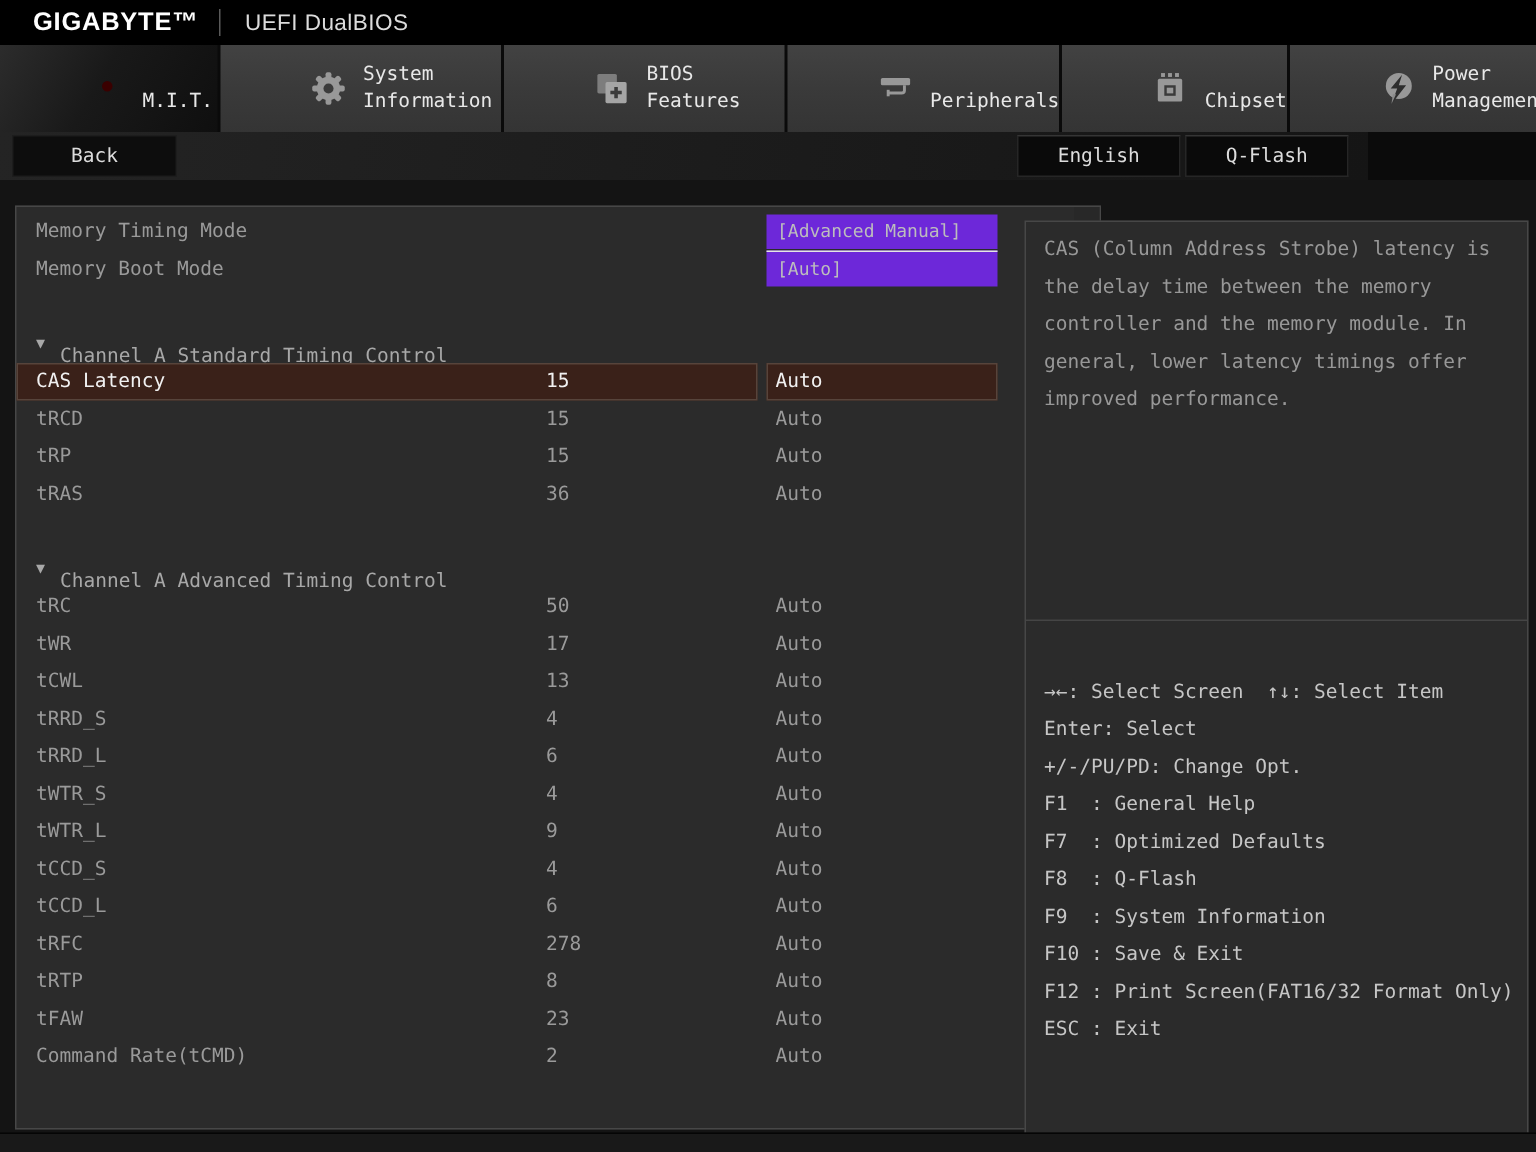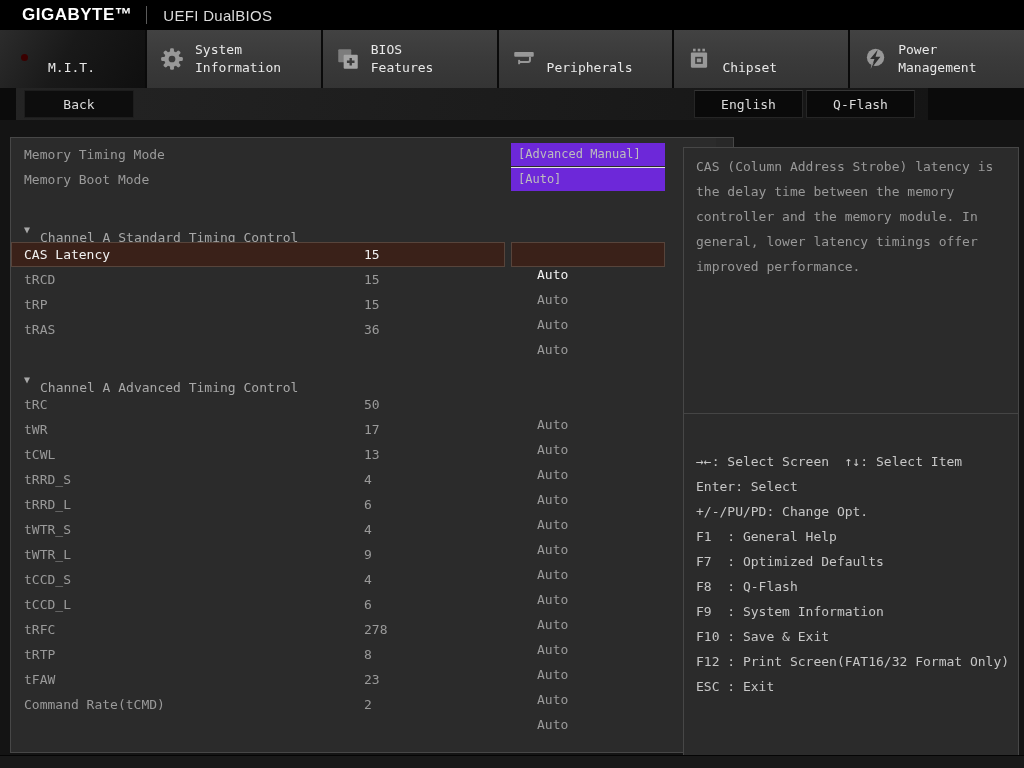--- a/index.html
+++ b/index.html
@@ -11,35 +11,35 @@
     display:flex; align-items:center; }
   .logo { margin-left:22px; font-family:"Liberation Sans",sans-serif; font-weight:bold;
     font-size:17px; letter-spacing:.5px; color:#fff; }
   .brand-sep { width:1px; height:18px; background:#5a5a5a; margin:0 16px 0 14px; }
   .fw-title { font-family:"Liberation Sans",sans-serif; font-size:15px; color:#dcdcdc; letter-spacing:.3px; }
 
   
   .tabbar { position:absolute; left:0; top:30px; width:1024px; height:58px; background:#0a0a0a;
     display:flex; }
   .tab { flex:1 1 0; display:flex; align-items:center; margin-left:2px;
-    background:linear-gradient(180deg,#424242 0%,#3a3a3a 50%,#343434 100%); cursor:default; }
+    background:linear-gradient(180deg,#424242 0%,#3a3a3a 50%,#343434 100%); cursor:default;padding-left:47px; }
   .tab:first-child { margin-left:0; flex:0 0 145px;
     background:linear-gradient(120deg,#2c2c2c 0%,#191919 45%,#0f0f0f 100%); }
   .tab .icon { margin-left:12px; width:26px; height:26px; flex:0 0 26px; }
   .tab .lbl { margin-left:10px; font-size:13px; line-height:18px; color:#e8e8e8;
     height:36px; width:92px; display:flex; flex-direction:column; justify-content:center; }
   .tab .lbl.bottom { justify-content:flex-end; white-space:nowrap; width:auto; }
   .mit-dot { width:25px; height:25px; border-radius:50%; position:relative;
     background:radial-gradient(circle at 50% 42%, #ff2d2d 0%, #e00505 40%, #8f0000 72%, #4d0000 100%);
     box-shadow:4px 6px 7px rgba(0,0,0,.6); }
   .mit-dot::after { content:''; position:absolute; left:9px; top:8px; width:7px; height:7px;
     border-radius:50%; background:#3a0000; }
 
   
-  .subbar { position:absolute; left:16px; top:88px; width:912px; height:32px;
+  .subbar { position:absolute; left:0; top:88px; width:912px; height:32px;
     background:linear-gradient(100deg,#242424 0%,#1d1d1d 45%,#151515 100%); }
   .btn { position:absolute; top:2px; height:28px; background:#0a0a0a; border:1px solid #262626;
     border-top-color:#353535; color:#dcdcdc; font-size:13px;
     display:flex; align-items:center; justify-content:center; cursor:default; }
   .btn-back { left:8px; width:110px; background:#0d0d0d; border-color:#1d1d1d; }
   .btn-english { right:125px; width:109px; }
   .btn-qflash { right:13px; width:109px; }
 
   
   .content { position:absolute; left:0; top:120px; width:1024px; height:635px; background:#141414; }
@@ -50,21 +50,21 @@
     background:#2b2b2b; border:1px solid #474747; }
   .right-panel { position:absolute; left:683px; top:27px; width:336px; height:616px;
     background:#2b2b2b; border:1px solid #474747; }
 
   
   .list { position:absolute; left:0; top:0; right:17px; bottom:0; padding-top:4px; }
   .row { position:relative; height:25px; }
   .cell { position:absolute; top:0; line-height:25px; font-size:13px; color:#9a9a9a; white-space:pre; }
   .cell.name { left:13px; }
   .cell.val  { left:353px; }
-  .cell.mode { left:526px;margin-top:20px; }
+  .cell.mode { left:506px; }
   .item .seg { display:none; }
   .item.selected .seg { display:block; position:absolute; top:0; height:25px;
     background:#3a2119; border:1px solid #57443b; }
   .seg1 { left:0; width:494px; }
   .seg2 { left:500px; width:154px; }
   .item.selected .cell { color:#f1f1f1; }
   .sect .tri { position:absolute; left:13px; top:0; line-height:25px; font-size:10px; color:#a8a8a8; }
   .sect .sect-title { position:absolute; left:29px; top:8px; line-height:25px; font-size:13px; color:#a8a8a8; }
   .ddbox { position:absolute; left:500px; top:1px; width:154px; height:23px; background:#6d28d9;
     color:#bdbdbd; font-size:12px; line-height:23px; padding-left:7px; white-space:pre; }

